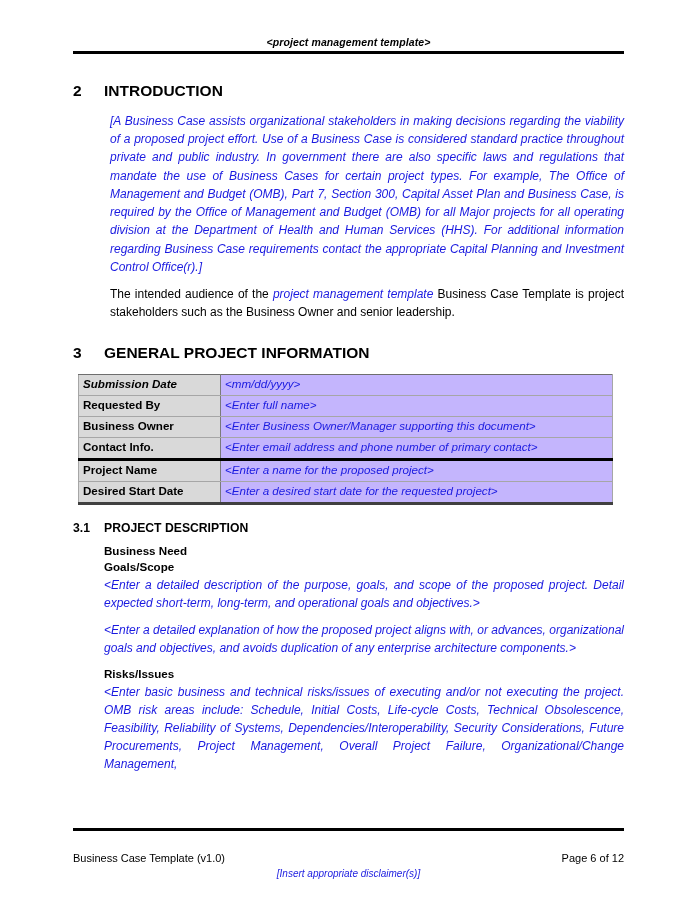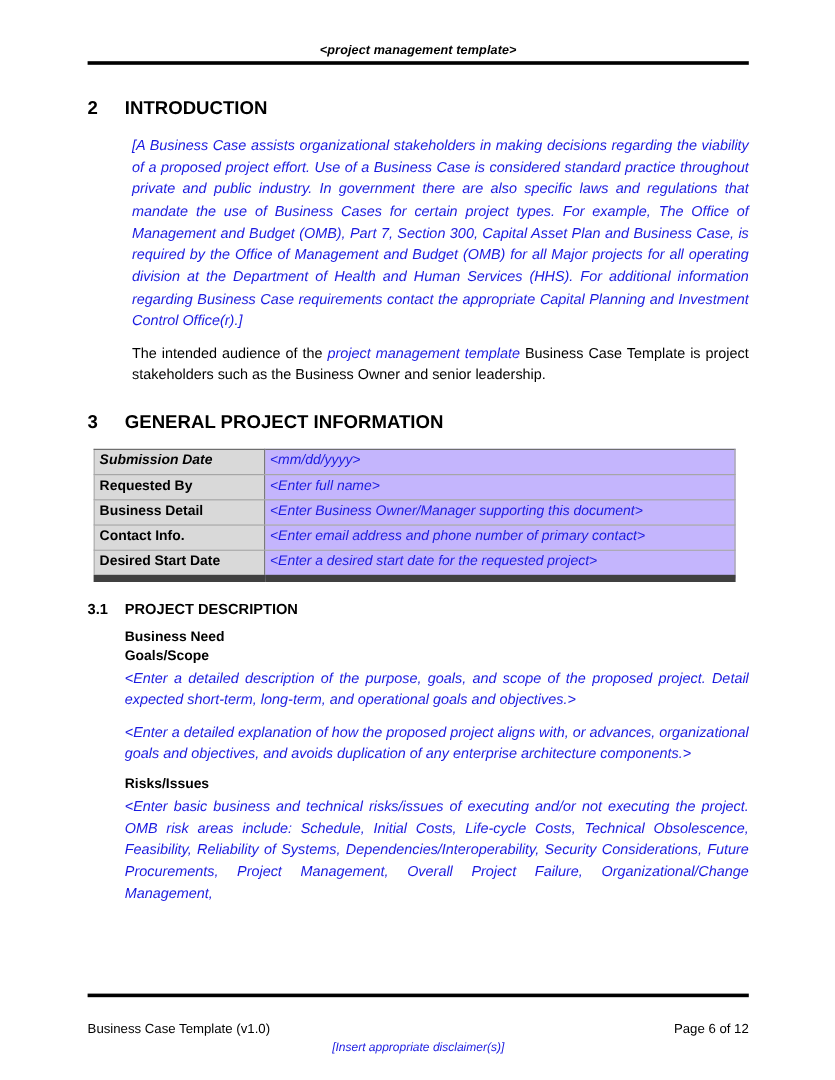--- a/index.html
+++ b/index.html
@@ -124,21 +124,21 @@
     background: #c4b5fd;
   }
   .info-table tr.top-rule td {
     border-top: 3px solid #000000;
   }
   .info-table tr:first-child td {
     border-top: 1px solid #6e6e6e;
     font-style: italic;
   }
   .info-table tr:last-child td {
-    border-bottom: 6px solid #404040;
+    border-bottom: 3px solid #404040;
   }
 
   
   .page-footer {
     position: absolute;
     left: 73px;
     top: 828px;
     width: 551px;
     border-top: 3px solid #000000;
     padding-top: 21px;
@@ -186,26 +186,30 @@
       <tbody>
           <tr>
             <td class="lbl">Submission Date</td>
             <td class="val">&lt;mm/dd/yyyy&gt;</td>
           </tr>
           <tr>
             <td class="lbl">Requested By</td>
             <td class="val">&lt;Enter full name&gt;</td>
           </tr>
           <tr>
-            <td class="lbl">Business Detail</td>
+            <td class="lbl">Business Owner</td>
             <td class="val">&lt;Enter Business Owner/Manager supporting this document&gt;</td>
           </tr>
           <tr>
             <td class="lbl">Contact Info.</td>
             <td class="val">&lt;Enter email address and phone number of primary contact&gt;</td>
+          </tr>
+          <tr class="top-rule">
+            <td class="lbl">Project Name</td>
+            <td class="val">&lt;Enter a name for the proposed project&gt;</td>
           </tr>
           <tr>
             <td class="lbl">Desired Start Date</td>
             <td class="val">&lt;Enter a desired start date for the requested project&gt;</td>
           </tr>
         </tbody>
     </table>
 
     <div class="h2">
       <span class="num">3.1</span>

